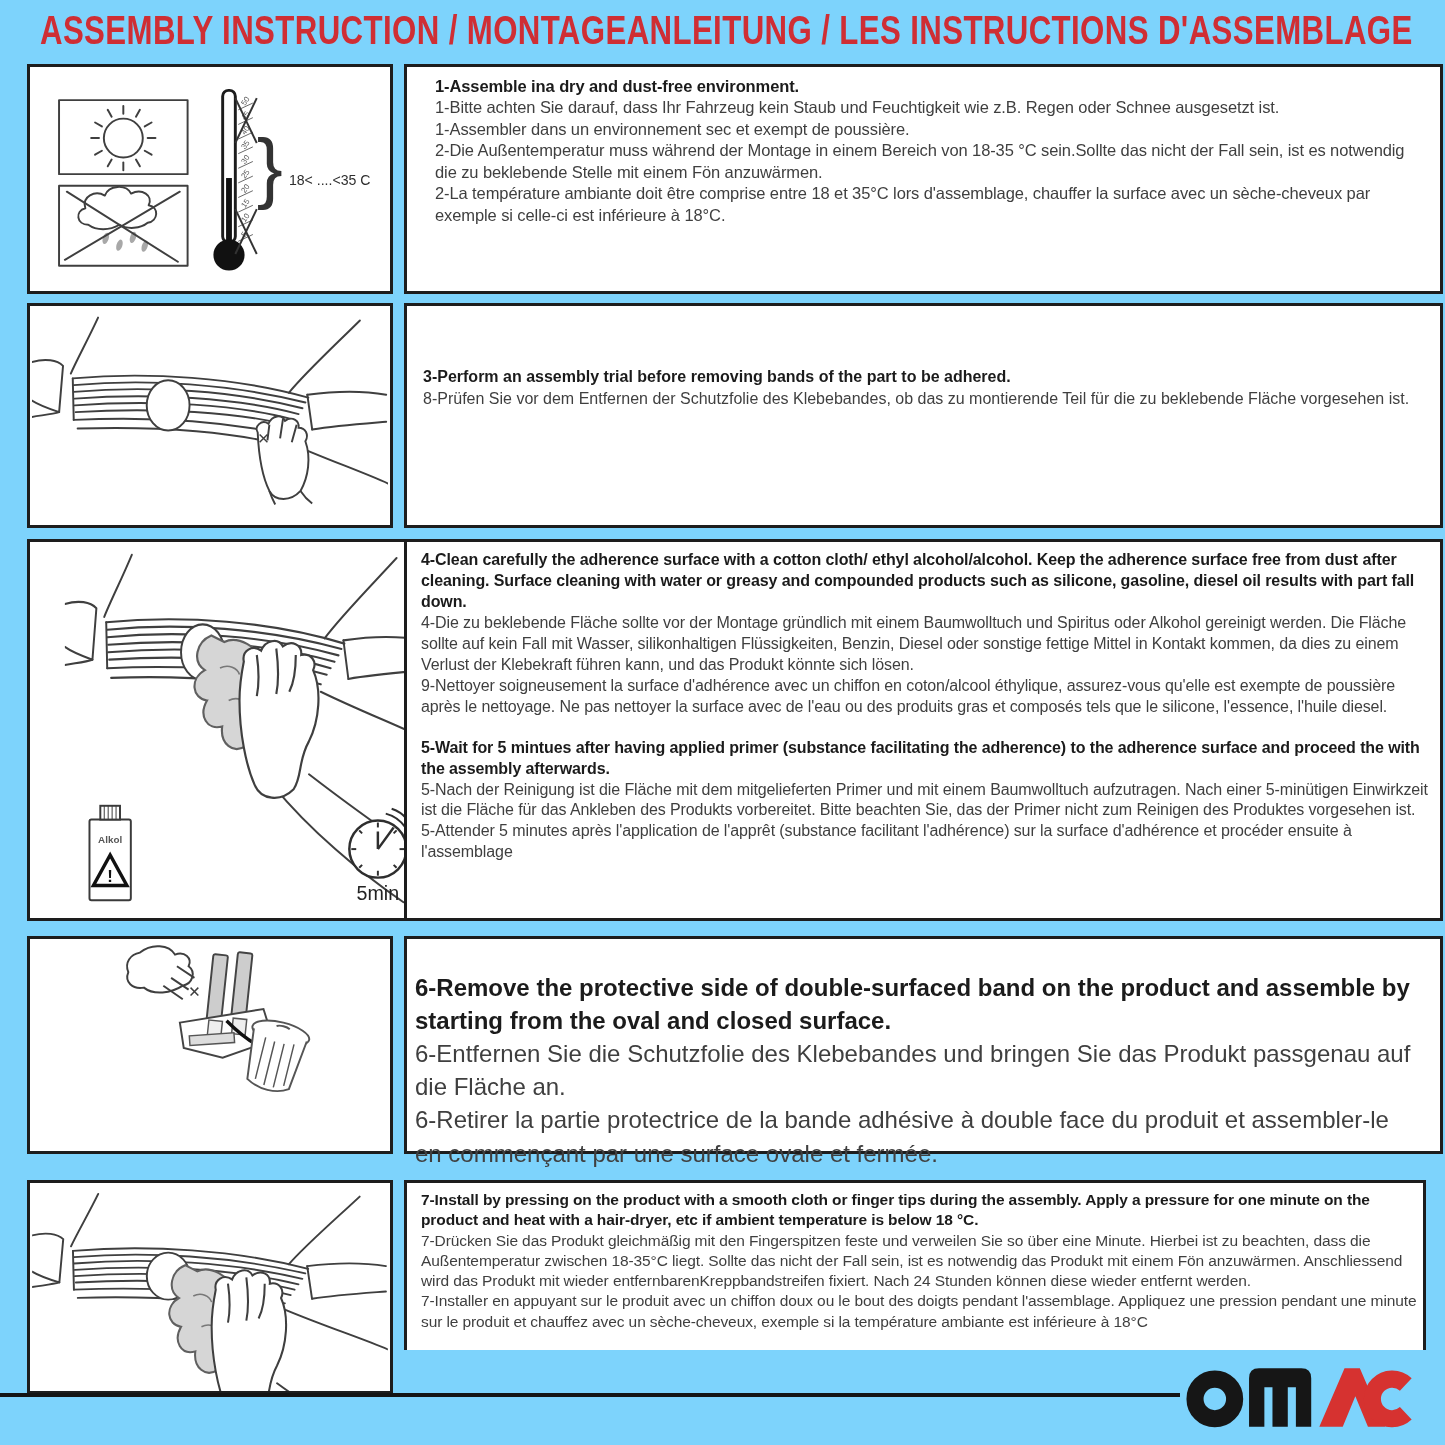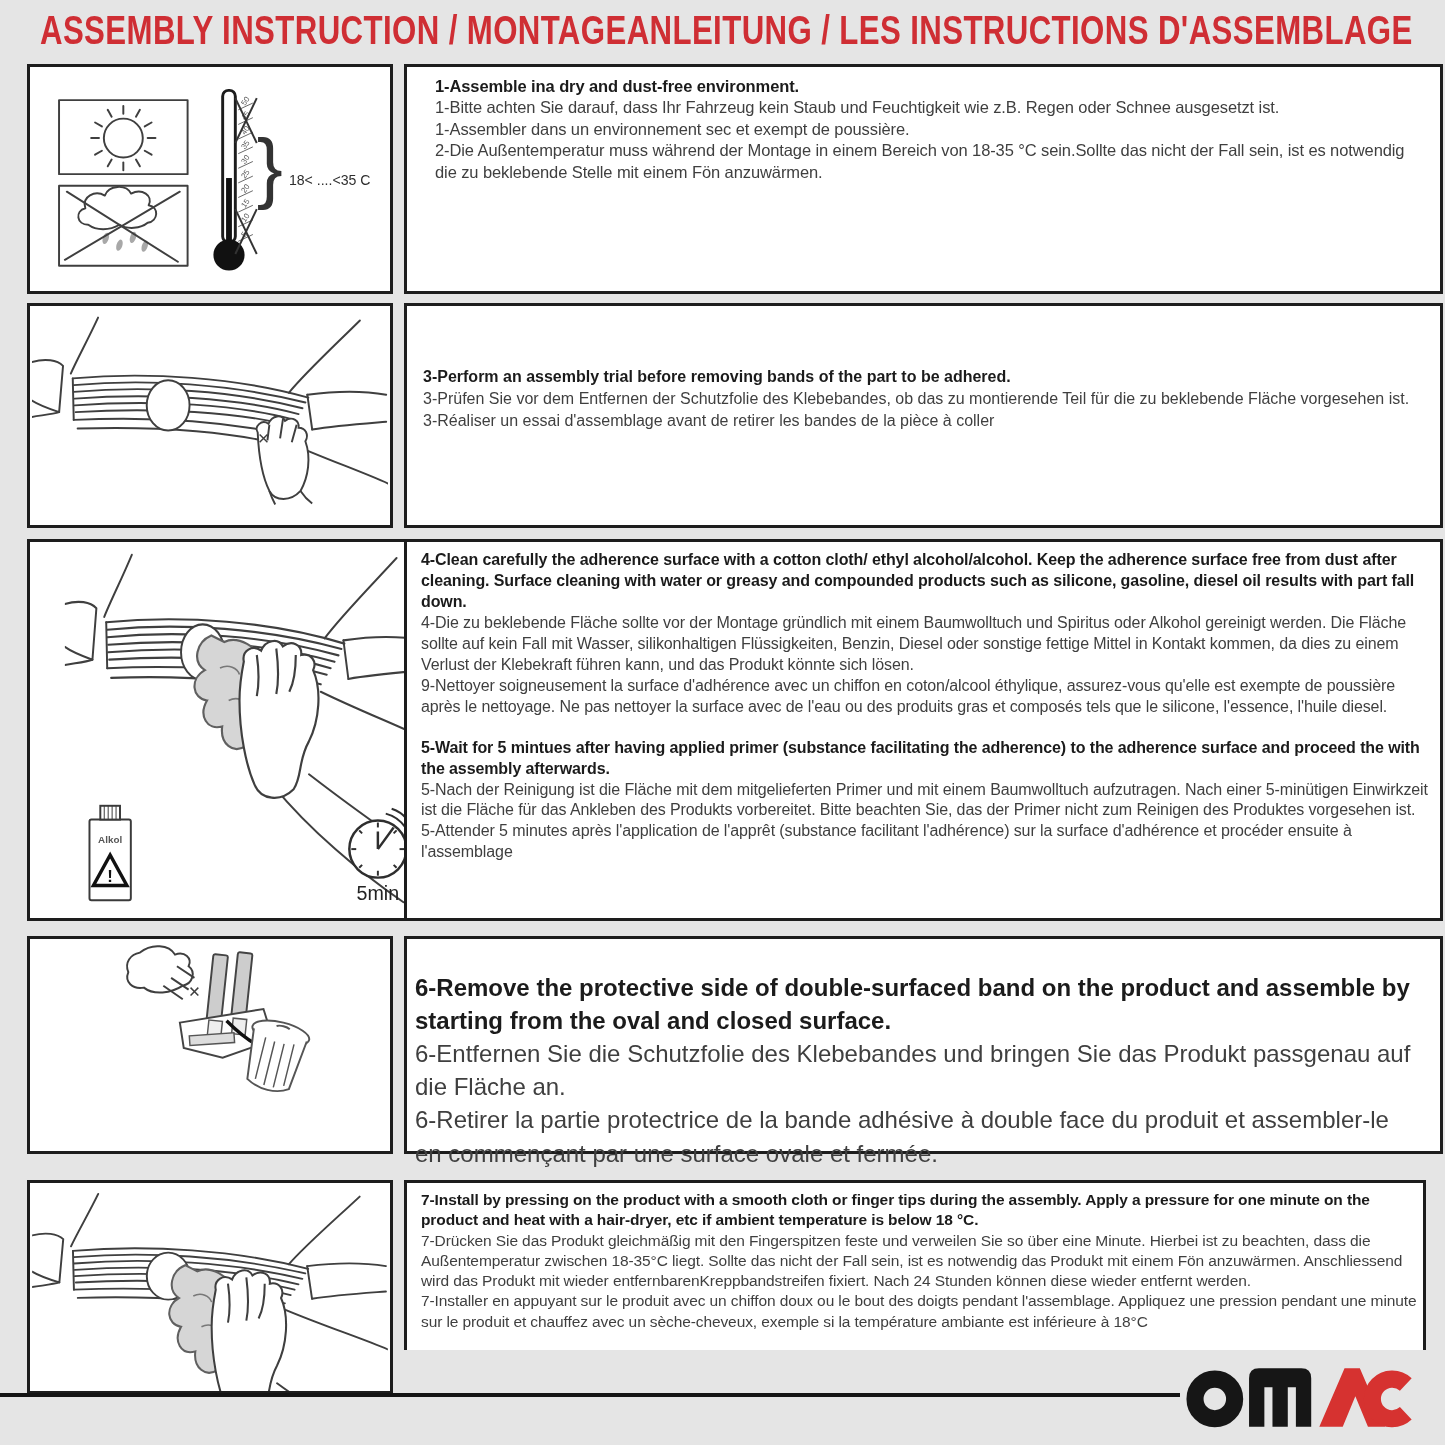--- a/index.html
+++ b/index.html
@@ -1,16 +1,16 @@
 <!DOCTYPE html>
 <html><head>
 <meta charset="utf-8">
 <style>
   html,body{margin:0;padding:0;background:#ffffff;}
-  .page{position:relative;width:1445px;height:1445px;background:#e5e5e5;overflow:hidden;
+  .page{position:relative;width:1445px;height:1445px;background:#7dd3fc;overflow:hidden;
         font-family:"Liberation Sans",sans-serif;}
   .title{position:absolute;left:40px;top:8px;font-size:40px;font-weight:700;
          color:#cf2e34;white-space:nowrap;transform:scaleX(0.78);transform-origin:left top;
          letter-spacing:0.5px;}
   .box{position:absolute;border:3px solid #1d1d1d;background:#fff;box-sizing:border-box;}
   .open-bottom{border-bottom:none;}
   .figbox svg{display:block;width:100%;height:100%;}
   .txtbox{color:#3f3f3f;}
   .txtbox p{margin:0;}
   .txtbox p.b{font-weight:700;color:#1b1b1b;}
@@ -136,36 +136,36 @@
       </g>
       <text x="231" y="130" font-size="80" fill="#333">}</text>
       <text x="264" y="121" font-size="14.5" fill="#2e2e2e">18&lt; ....&lt;35 C</text>
     </svg>
   </div>
   <div class="box txtbox t1" style="left:404px;top:64px;width:1039px;height:230px;padding-left:28px;">
     <p class="b">1-Assemble ina dry and dust-free environment.</p>
     <p>1-Bitte achten Sie darauf, dass Ihr Fahrzeug kein Staub und Feuchtigkeit wie z.B. Regen oder Schnee ausgesetzt ist.</p>
     <p>1-Assembler dans un environnement sec et exempt de poussière.</p>
     <p>2-Die Außentemperatur muss während der Montage in einem Bereich von 18-35 °C  sein.Sollte das nicht der Fall sein, ist es notwendig die zu beklebende Stelle mit einem Fön anzuwärmen.</p>
+    <p>2-La température ambiante doit être comprise entre 18 et 35°C lors d'assemblage, chauffer la surface avec un sèche-cheveux par exemple si celle-ci est inférieure à 18°C.</p>
   </div>
 
   <div class="box figbox" style="left:27px;top:303px;width:366px;height:225px;">
     <svg viewBox="0 0 366 225">
       <use href="#grille" width="366" height="228"></use>
       <g>
         <path d="M232,130 C228,124 236,116 243,121 C247,112 257,111 260,118 C267,113 275,117 274,125 C281,125 285,132 281,139 C287,156 284,176 276,190 C266,201 250,201 244,190 C237,176 233,152 232,130 Z" fill="#ffffff" stroke="#3f3f3f" stroke-width="2"></path>
         <path d="M244,122 L242,138 M258,116 L255,136 M272,122 L267,140 M276,190 C280,196 284,200 288,203 M244,190 C246,196 248,200 250,204" fill="none" stroke="#3f3f3f" stroke-width="2"></path>
         <path d="M234,132 l8,8 M242,132 l-8,8" stroke="#3f3f3f" stroke-width="1.5"></path>
       </g>
     </svg>
   </div>
   <div class="box txtbox t2" style="left:404px;top:303px;width:1039px;height:225px;">
     <p class="b">3-Perform an assembly trial before removing bands of the part to be adhered.</p>
-    <p>3-Prüfen Sie vor dem Entfernen der Schutzfolie des Klebebandes, ob das zu montierende Teil für die zu beklebende Fläche vorgesehen ist.</p>
-    <p>3-Réaliser un essai d'assemblage avant de retirer les bandes de la pièce à coller</p>
+    <p>8-Prüfen Sie vor dem Entfernen der Schutzfolie des Klebebandes, ob das zu montierende Teil für die zu beklebende Fläche vorgesehen ist.</p>
   </div>
 
   <div class="box figbox" style="left:27px;top:539px;width:436px;height:382px;">
     <svg viewBox="0 0 366 382">
       <use href="#grille" width="366" height="250"></use>
       <path d="M248,236 C292,270 332,298 358,316 M212,248 C248,292 300,336 344,366" class="sketch"></path>
       <use href="#handcloth" x="118" y="84" width="176" height="198"></use>
       <g>
         <rect x="25" y="282" width="42" height="82" rx="2" fill="#fff" stroke="#3a3a3a" stroke-width="2"></rect>
         <rect x="36" y="268" width="20" height="14" fill="#fff" stroke="#3a3a3a" stroke-width="2"></rect>

